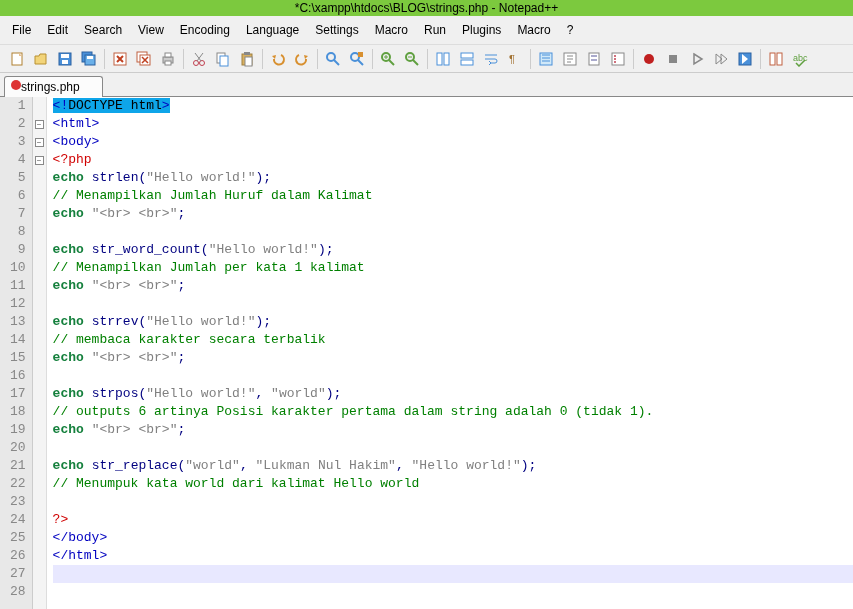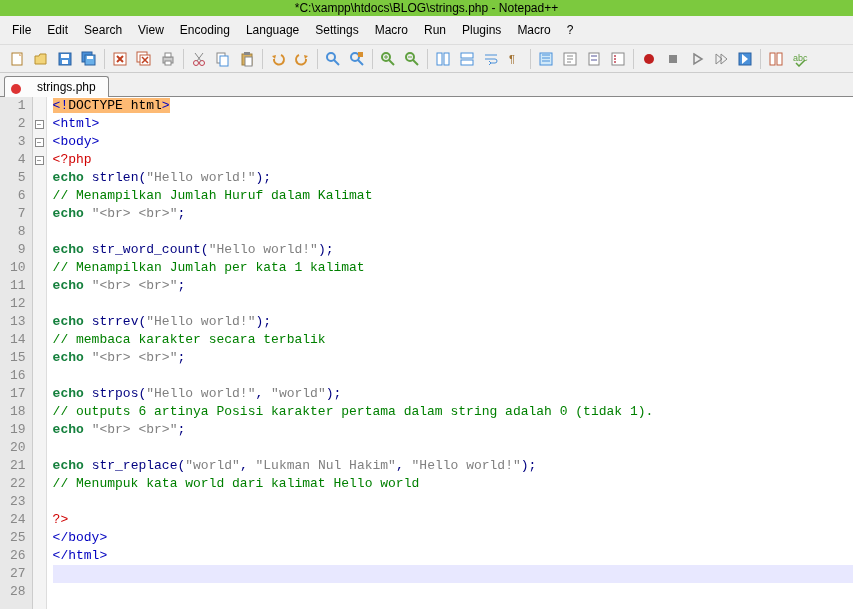--- a/index.html
+++ b/index.html
@@ -5,32 +5,32 @@
   * { margin: 0; padding: 0; box-sizing: border-box; }
   body { font-family: "Segoe UI", Tahoma, sans-serif; font-size: 12px; background: #f0f0f0; width: 853px; height: 609px; overflow: hidden; }
   .titlebar { background: #7cc93e; height: 16px; display: flex; align-items: center; justify-content: center; font-size: 12px; color: #000; }
   .menubar { background: #f0f0f0; height: 29px; display: flex; align-items: center; padding: 0 4px; border-bottom: 1px solid #ddd; }
   .menu-item { padding: 2px 8px; cursor: default; }
   .toolbar { background: #f0f0f0; height: 28px; display: flex; align-items: center; padding: 0 6px; gap: 2px; border-bottom: 1px solid #ccc; }
   .toolbar svg { display: block; }
   .tb-btn { width: 22px; height: 22px; display: flex; align-items: center; justify-content: center; cursor: default; border-radius: 2px; }
   .tb-sep { width: 1px; height: 20px; background: #ccc; margin: 0 2px; }
   .tabstrip { background: #f0f0f0; height: 24px; display: flex; align-items: flex-end; padding: 0 4px; border-bottom: 1px solid #888; }
-  .tab { display: flex; align-items: flex-end; gap: 16px; background: #fcfcfc; border: 1px solid #888; border-bottom: none; padding: 3px 12px 3px 6px; border-radius: 3px 3px 0 0; position: relative; top: 1px; font-size: 12px; }
+  .tab { display: flex; align-items: flex-start; gap: 0; background: #fcfcfc; border: 1px solid #888; border-bottom: none; padding: 3px 22px 3px 6px; border-radius: 3px 3px 0 0; position: relative; top: 1px; font-size: 12px; }
   .tab .dot { width: 10px; height: 10px; border-radius: 50%; background: #d33; }
   .editor { display: flex; background: #fff; height: calc(609px - 20px - 20px - 28px - 24px); font-family: Consolas, "Courier New", monospace; font-size: 13px; line-height: 18px; }
   .gutter { background: #e8e8e8; color: #888; text-align: right; padding: 0 6px 0 10px; user-select: none; border-right: 1px solid #ccc; }
   .gutter .ln { height: 18px; }
   .fold { width: 14px; background: #f4f4f4; border-right: 1px solid #ddd; }
   .fold .fc { height: 18px; display: flex; align-items: center; justify-content: center; font-size: 9px; color: #666; }
   .fold .box { width: 9px; height: 9px; border: 1px solid #888; background: #fff; font-size: 8px; line-height: 7px; text-align: center; color: #555; }
   .code { padding-left: 6px; flex: 1; }
   .code .line { height: 18px; white-space: pre; }
   .hl-line { background: #e8e8ff; }
-  .sel { background: #fdba74; }
+  .sel { background: #0ea5e9; }
   .tag { color: #0000c0; }
   .kw { color: #15803d; font-weight: bold; }
   .php-delim { color: #d00000; font-weight: normal; }
   .func { color: #000080; }
   .str { color: #808080; }
   .op { color: #000080; }
   .cmt { color: #008000; }
 </style>
 </head>
 <body>

